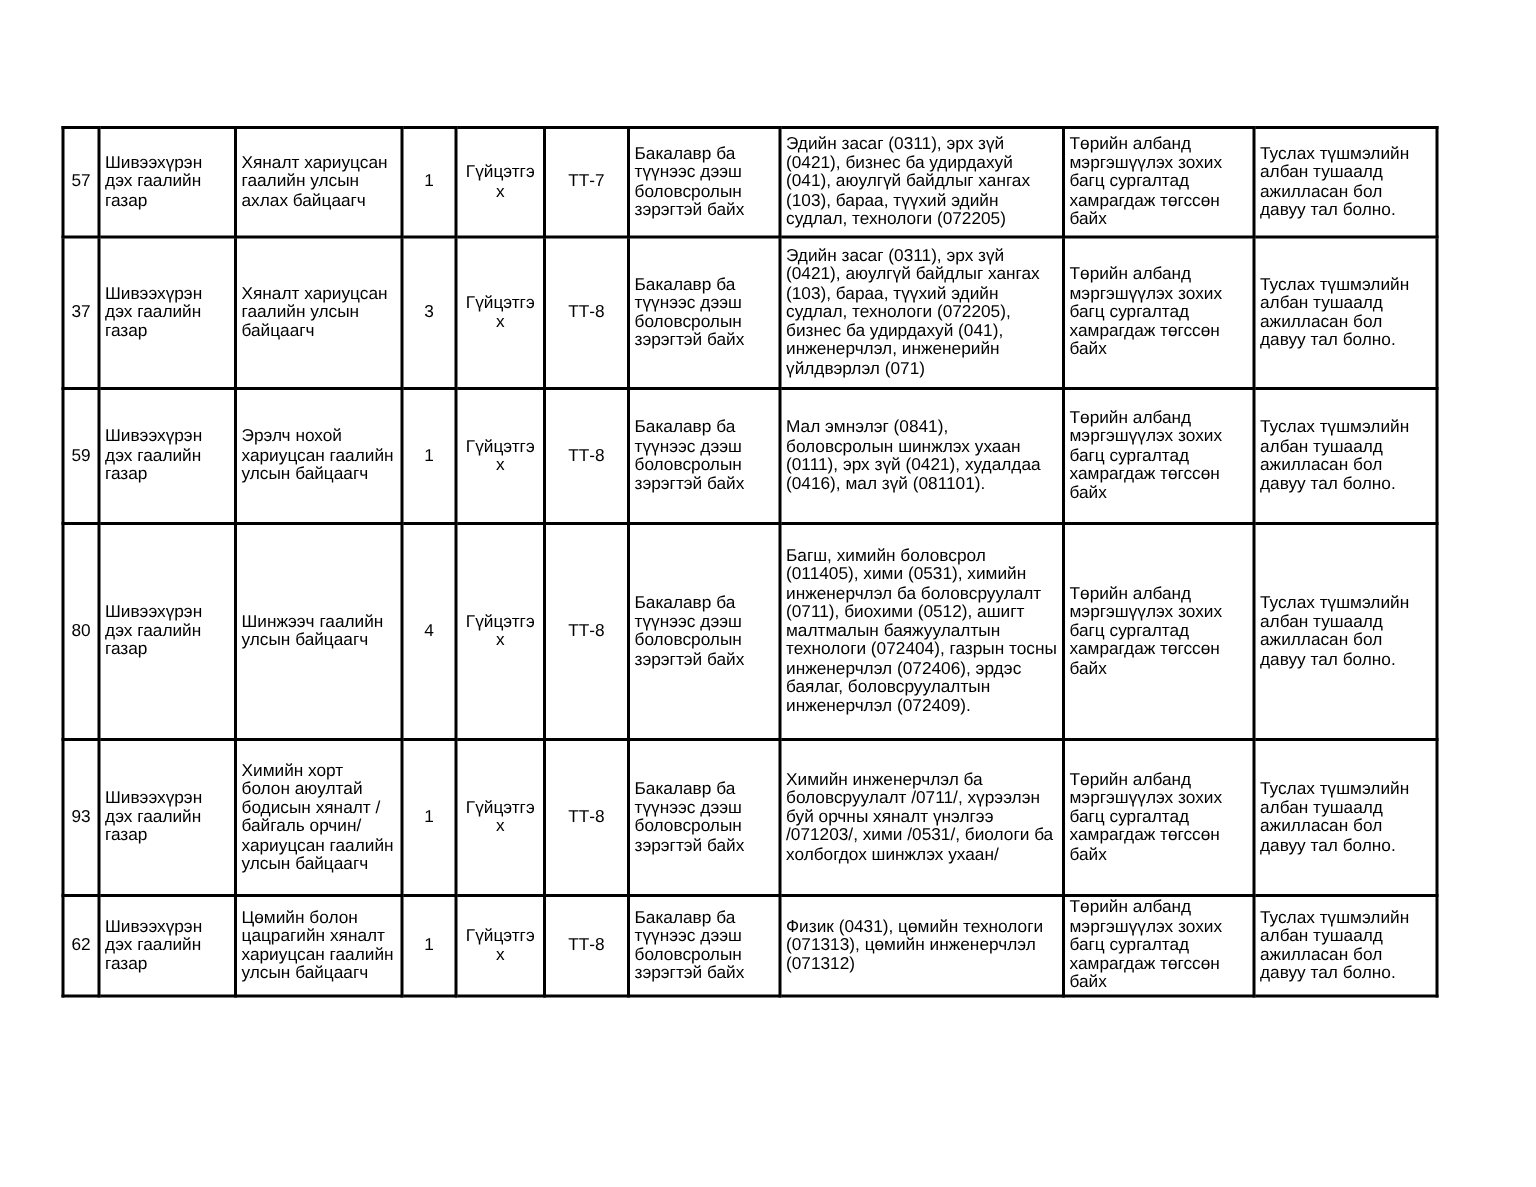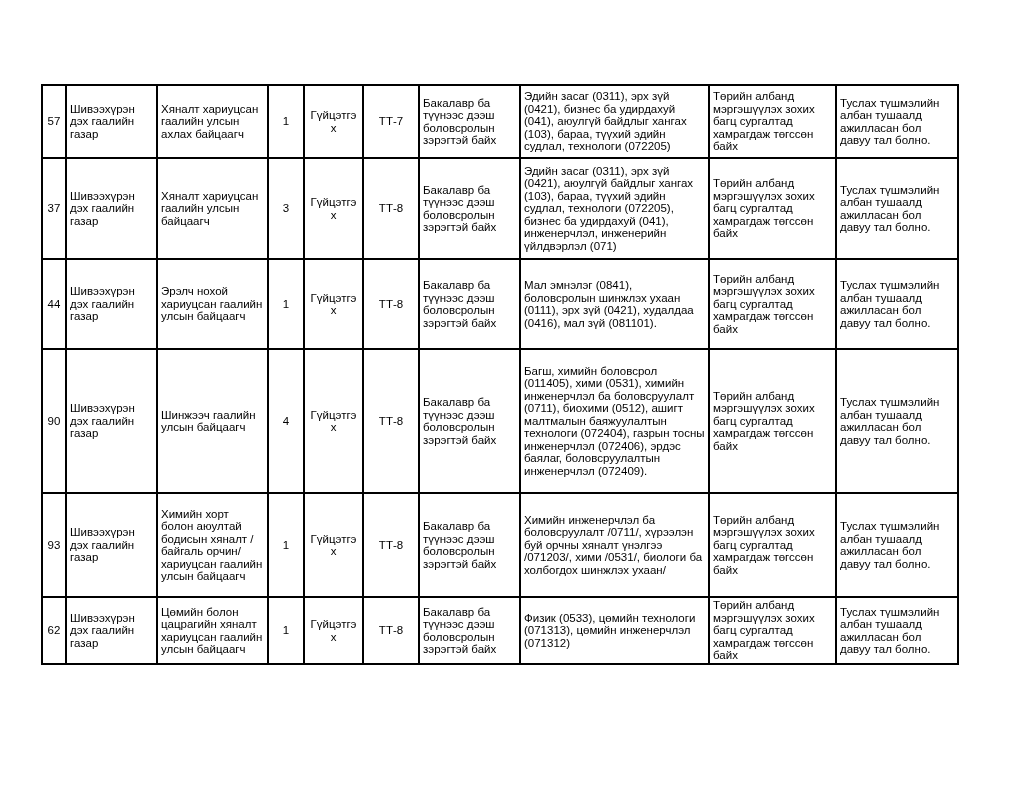--- a/index.html
+++ b/index.html
@@ -97,33 +97,33 @@
           <td class="col-position">Хяналт хариуцсан гаалийн улсын байцаагч</td>
           <td class="col-count">3</td>
           <td class="col-duty">Гүйцэтгэх</td>
           <td class="col-classification">ТТ-8</td>
           <td class="col-education">Бакалавр ба түүнээс дээш боловсролын зэрэгтэй байх</td>
           <td class="col-field">Эдийн засаг (0311), эрх зүй (0421), аюулгүй байдлыг хангах (103), бараа, түүхий эдийн судлал, технологи (072205), бизнес ба удирдахуй (041), инженерчлэл, инженерийн үйлдвэрлэл (071)</td>
           <td class="col-training">Төрийн албанд мэргэшүүлэх зохих багц сургалтад хамрагдаж төгссөн байх</td>
           <td class="col-preference">Туслах түшмэлийн албан тушаалд ажилласан бол давуу тал болно.</td>
         </tr>
         <tr class="row-2">
-          <td class="col-index">44</td>
+          <td class="col-index">59</td>
           <td class="col-location">Шивээхүрэн дэх гаалийн газар</td>
           <td class="col-position">Эрэлч нохой хариуцсан гаалийн улсын байцаагч</td>
           <td class="col-count">1</td>
           <td class="col-duty">Гүйцэтгэх</td>
           <td class="col-classification">ТТ-8</td>
           <td class="col-education">Бакалавр ба түүнээс дээш боловсролын зэрэгтэй байх</td>
           <td class="col-field">Мал эмнэлэг (0841), боловсролын шинжлэх ухаан (0111), эрх зүй (0421), худалдаа (0416), мал зүй (081101).</td>
           <td class="col-training">Төрийн албанд мэргэшүүлэх зохих багц сургалтад хамрагдаж төгссөн байх</td>
           <td class="col-preference">Туслах түшмэлийн албан тушаалд ажилласан бол давуу тал болно.</td>
         </tr>
         <tr class="row-3">
-          <td class="col-index">90</td>
+          <td class="col-index">80</td>
           <td class="col-location">Шивээхүрэн дэх гаалийн газар</td>
           <td class="col-position">Шинжээч гаалийн улсын байцаагч</td>
           <td class="col-count">4</td>
           <td class="col-duty">Гүйцэтгэх</td>
           <td class="col-classification">ТТ-8</td>
           <td class="col-education">Бакалавр ба түүнээс дээш боловсролын зэрэгтэй байх</td>
           <td class="col-field">Багш, химийн боловсрол (011405), хими (0531), химийн инженерчлэл ба боловсруулалт (0711), биохими (0512), ашигт малтмалын баяжуулалтын технологи (072404), газрын тосны инженерчлэл (072406), эрдэс баялаг, боловсруулалтын инженерчлэл (072409).</td>
           <td class="col-training">Төрийн албанд мэргэшүүлэх зохих багц сургалтад хамрагдаж төгссөн байх</td>
           <td class="col-preference">Туслах түшмэлийн албан тушаалд ажилласан бол давуу тал болно.</td>
         </tr>
@@ -140,19 +140,19 @@
           <td class="col-preference">Туслах түшмэлийн албан тушаалд ажилласан бол давуу тал болно.</td>
         </tr>
         <tr class="row-5">
           <td class="col-index">62</td>
           <td class="col-location">Шивээхүрэн дэх гаалийн газар</td>
           <td class="col-position">Цөмийн болон цацрагийн хяналт хариуцсан гаалийн улсын байцаагч</td>
           <td class="col-count">1</td>
           <td class="col-duty">Гүйцэтгэх</td>
           <td class="col-classification">ТТ-8</td>
           <td class="col-education">Бакалавр ба түүнээс дээш боловсролын зэрэгтэй байх</td>
-          <td class="col-field">Физик (0533), цөмийн технологи (071313), цөмийн инженерчлэл (071312)</td>
+          <td class="col-field">Физик (0431), цөмийн технологи (071313), цөмийн инженерчлэл (071312)</td>
           <td class="col-training">Төрийн албанд мэргэшүүлэх зохих багц сургалтад хамрагдаж төгссөн байх</td>
           <td class="col-preference">Туслах түшмэлийн албан тушаалд ажилласан бол давуу тал болно.</td>
         </tr>
       </tbody>
   </table>
 </div>
 
 </body></html>

